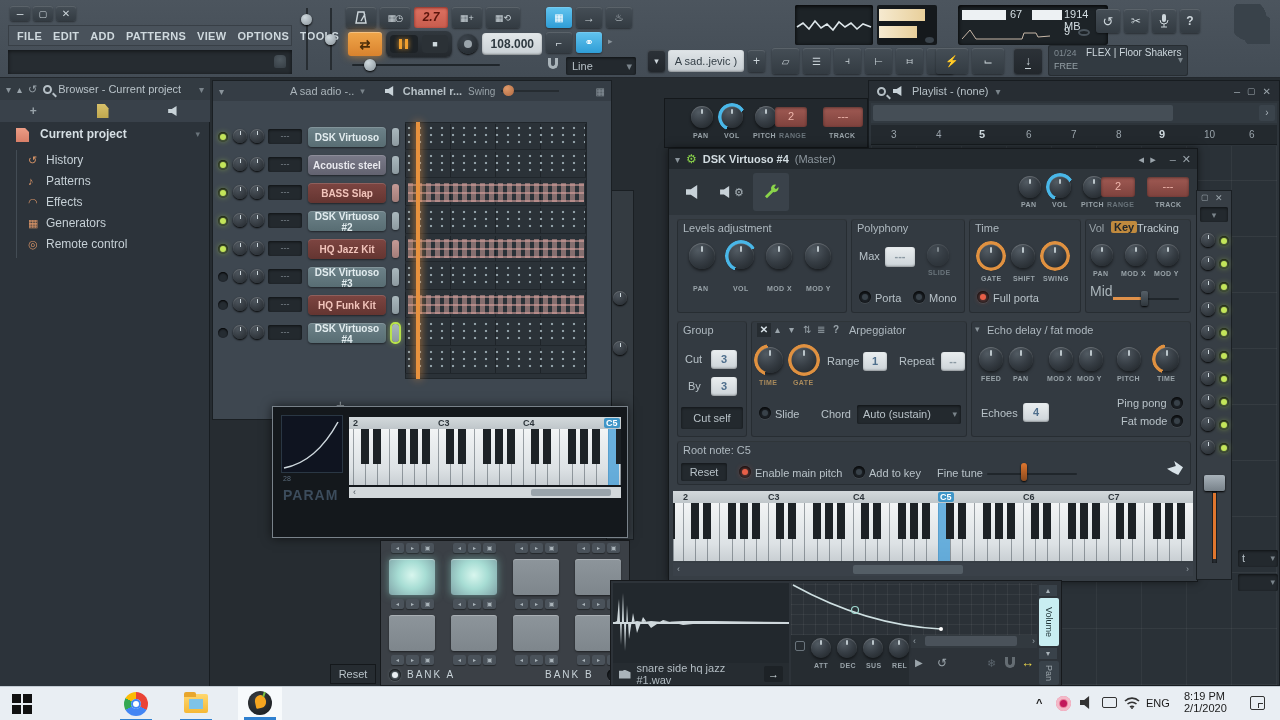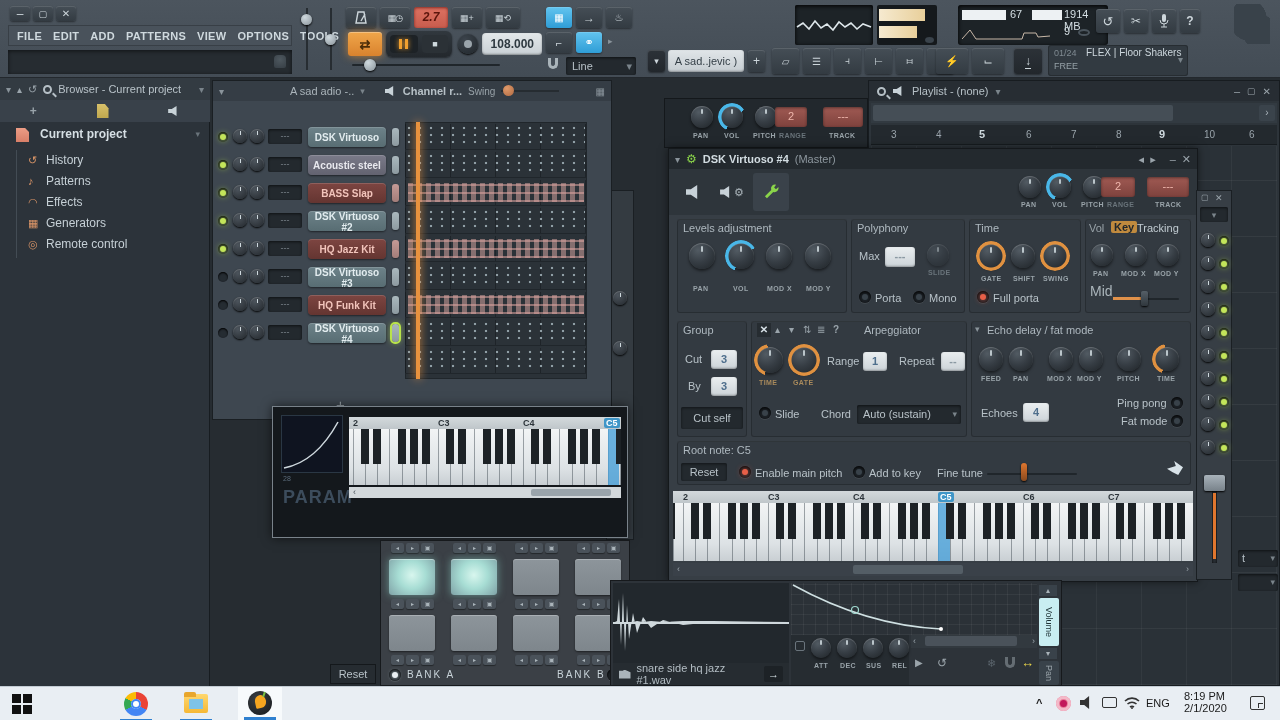--- a/index.html
+++ b/index.html
@@ -566,21 +566,21 @@
     <span class="vbox" style="left:42px;top:228px;width:26px;height:19px;">3</span>
     <div class="a" style="left:12px;top:258px;width:62px;height:22px;background:#23292e;border-radius:2px;box-shadow:inset 0 1px 3px rgba(0,0,0,.5);color:#b8c2c8;font-size:11px;text-align:center;line-height:22px;"><span>Cut self</span></div>
 
     <div class="panel" style="left:82px;top:172px;width:216px;height:116px;"></div>
     <span class="a" style="left:88px;top:174px;width:14px;height:14px;background:#262c31;color:#d8e2e8;font-size:10px;font-weight:bold;text-align:center;line-height:14px;"><span>✕</span></span>
     <span class="a" style="left:106px;top:175px;color:#9aa4ab;font-size:10px;">▴</span>
     <span class="a" style="left:120px;top:175px;color:#9aa4ab;font-size:10px;">▾</span>
     <span class="a" style="left:134px;top:175px;color:#9aa4ab;font-size:10px;">⇅</span>
     <span class="a" style="left:148px;top:175px;color:#9aa4ab;font-size:10px;">≣</span>
     <span class="a" style="left:164px;top:175px;color:#9aa4ab;font-size:10px;font-weight:bold;">?</span>
-    <span class="seclabel" style="left:195px;top:175px;">Arpeggiator</span>
+    <span class="seclabel" style="left:180px;top:175px;">Arpeggiator</span>
     <span class="knob" style="left:88px;top:198px;width:26px;height:26px;"></span>
     <span class="ring ao" style="left:85px;top:195px;width:32px;height:32px;"></span>
     <span class="knob" style="left:122px;top:198px;width:26px;height:26px;"></span>
     <span class="ring fo" style="left:119px;top:195px;width:32px;height:32px;"></span>
     <span class="lbl" style="left:90px;top:230px;color:#a98a5c;">TIME</span>
     <span class="lbl" style="left:124px;top:230px;color:#a98a5c;">GATE</span>
     <span class="t11" style="position:absolute;left:158px;top:206px;">Range</span>
     <span class="vbox" style="left:194px;top:203px;width:24px;height:19px;">1</span>
     <span class="t11" style="position:absolute;left:230px;top:206px;">Repeat</span>
     <span class="vbox" style="left:272px;top:203px;width:24px;height:19px;color:#8a98a2;">--</span>
@@ -647,21 +647,21 @@
     </div>
   </div>
 
   <div class="a" style="left:272px;top:406px;width:356px;height:132px;background:#14181c;border:1px solid #79828a;box-shadow:0 0 10px rgba(0,0,0,.6);">
     <div class="a" style="left:8px;top:8px;width:62px;height:58px;background:#0f1420;border:1px solid #2a3744;">
       <svg width="60" height="56">
           <path d="M2 52 Q34 46 56 6" fill="none" stroke="#cfd9de" stroke-width="1.5"></path>
         </svg>
     </div>
     <span class="a" style="left:10px;top:68px;font-size:7px;color:#5a6a7a;">28</span>
-    <span class="a" style="left:10px;top:80px;font-size:18px;font-weight:bold;letter-spacing:1px;color:#3c4c5c;">PARAM</span>
+    <span class="a" style="left:10px;top:80px;font-size:14px;font-weight:bold;letter-spacing:1px;color:#3c4c5c;">PARAM</span>
     <div class="octstrip" style="left:76px;top:10px;width:272px;height:12px;">
       <span class="octlbl" style="left:4px;">2</span>
       <span class="octlbl" style="left:89px;">C3</span>
       <span class="octlbl" style="left:174px;">C4</span>
       <span class="octlbl blue" style="left:255px;">C5</span>
     </div>
     <div class="keys" style="left:76px;top:22px;width:272px;height:56px;">
       <div class="lines" style="background-position:4px 0;"></div>
       <span class="c5key" style="left:259px;top:0;width:11px;height:56px;"></span>
       <div class="blacks" style="background-position:4px 0;"></div>
@@ -738,21 +738,21 @@
         <span>▸</span>
         <span>▣</span>
       </div>
     <div class="padbtns" style="left:196px;top:114px;">
         <span>◂</span>
         <span>▸</span>
         <span>▣</span>
       </div>
     <span class="radio wt" style="left:8px;top:128px;"></span>
     <span class="a" style="left:26px;top:128px;font-size:10px;letter-spacing:2px;color:#c8d2d8;">BANK A</span>
-    <span class="a" style="left:176px;top:128px;font-size:10px;letter-spacing:2px;color:#c8d2d8;">BANK B</span>
+    <span class="a" style="left:164px;top:128px;font-size:10px;letter-spacing:2px;color:#c8d2d8;">BANK B</span>
     <span class="radio" style="left:226px;top:128px;"></span>
   </div>
 
   <div class="a" style="left:610px;top:580px;width:452px;height:106px;background:#2d3339;border:1px solid #16191c;">
     <div class="a" style="left:2px;top:2px;width:176px;height:80px;background:#22282d;">
       <svg width="176" height="80">
         <polygon points="0,40 4,38 6,16 8,62 10,10 12,68 14,22 16,56 20,30 24,50 30,34 38,45 50,37 70,42 100,39 176,41 176,39 100,38 70,38 50,39 38,38 30,39 24,38 20,39 0,40" fill="#cfd8dc"></polygon>
         <rect x="0" y="39" width="176" height="2" fill="#cfd8dc"></rect>
       </svg>
     </div>

